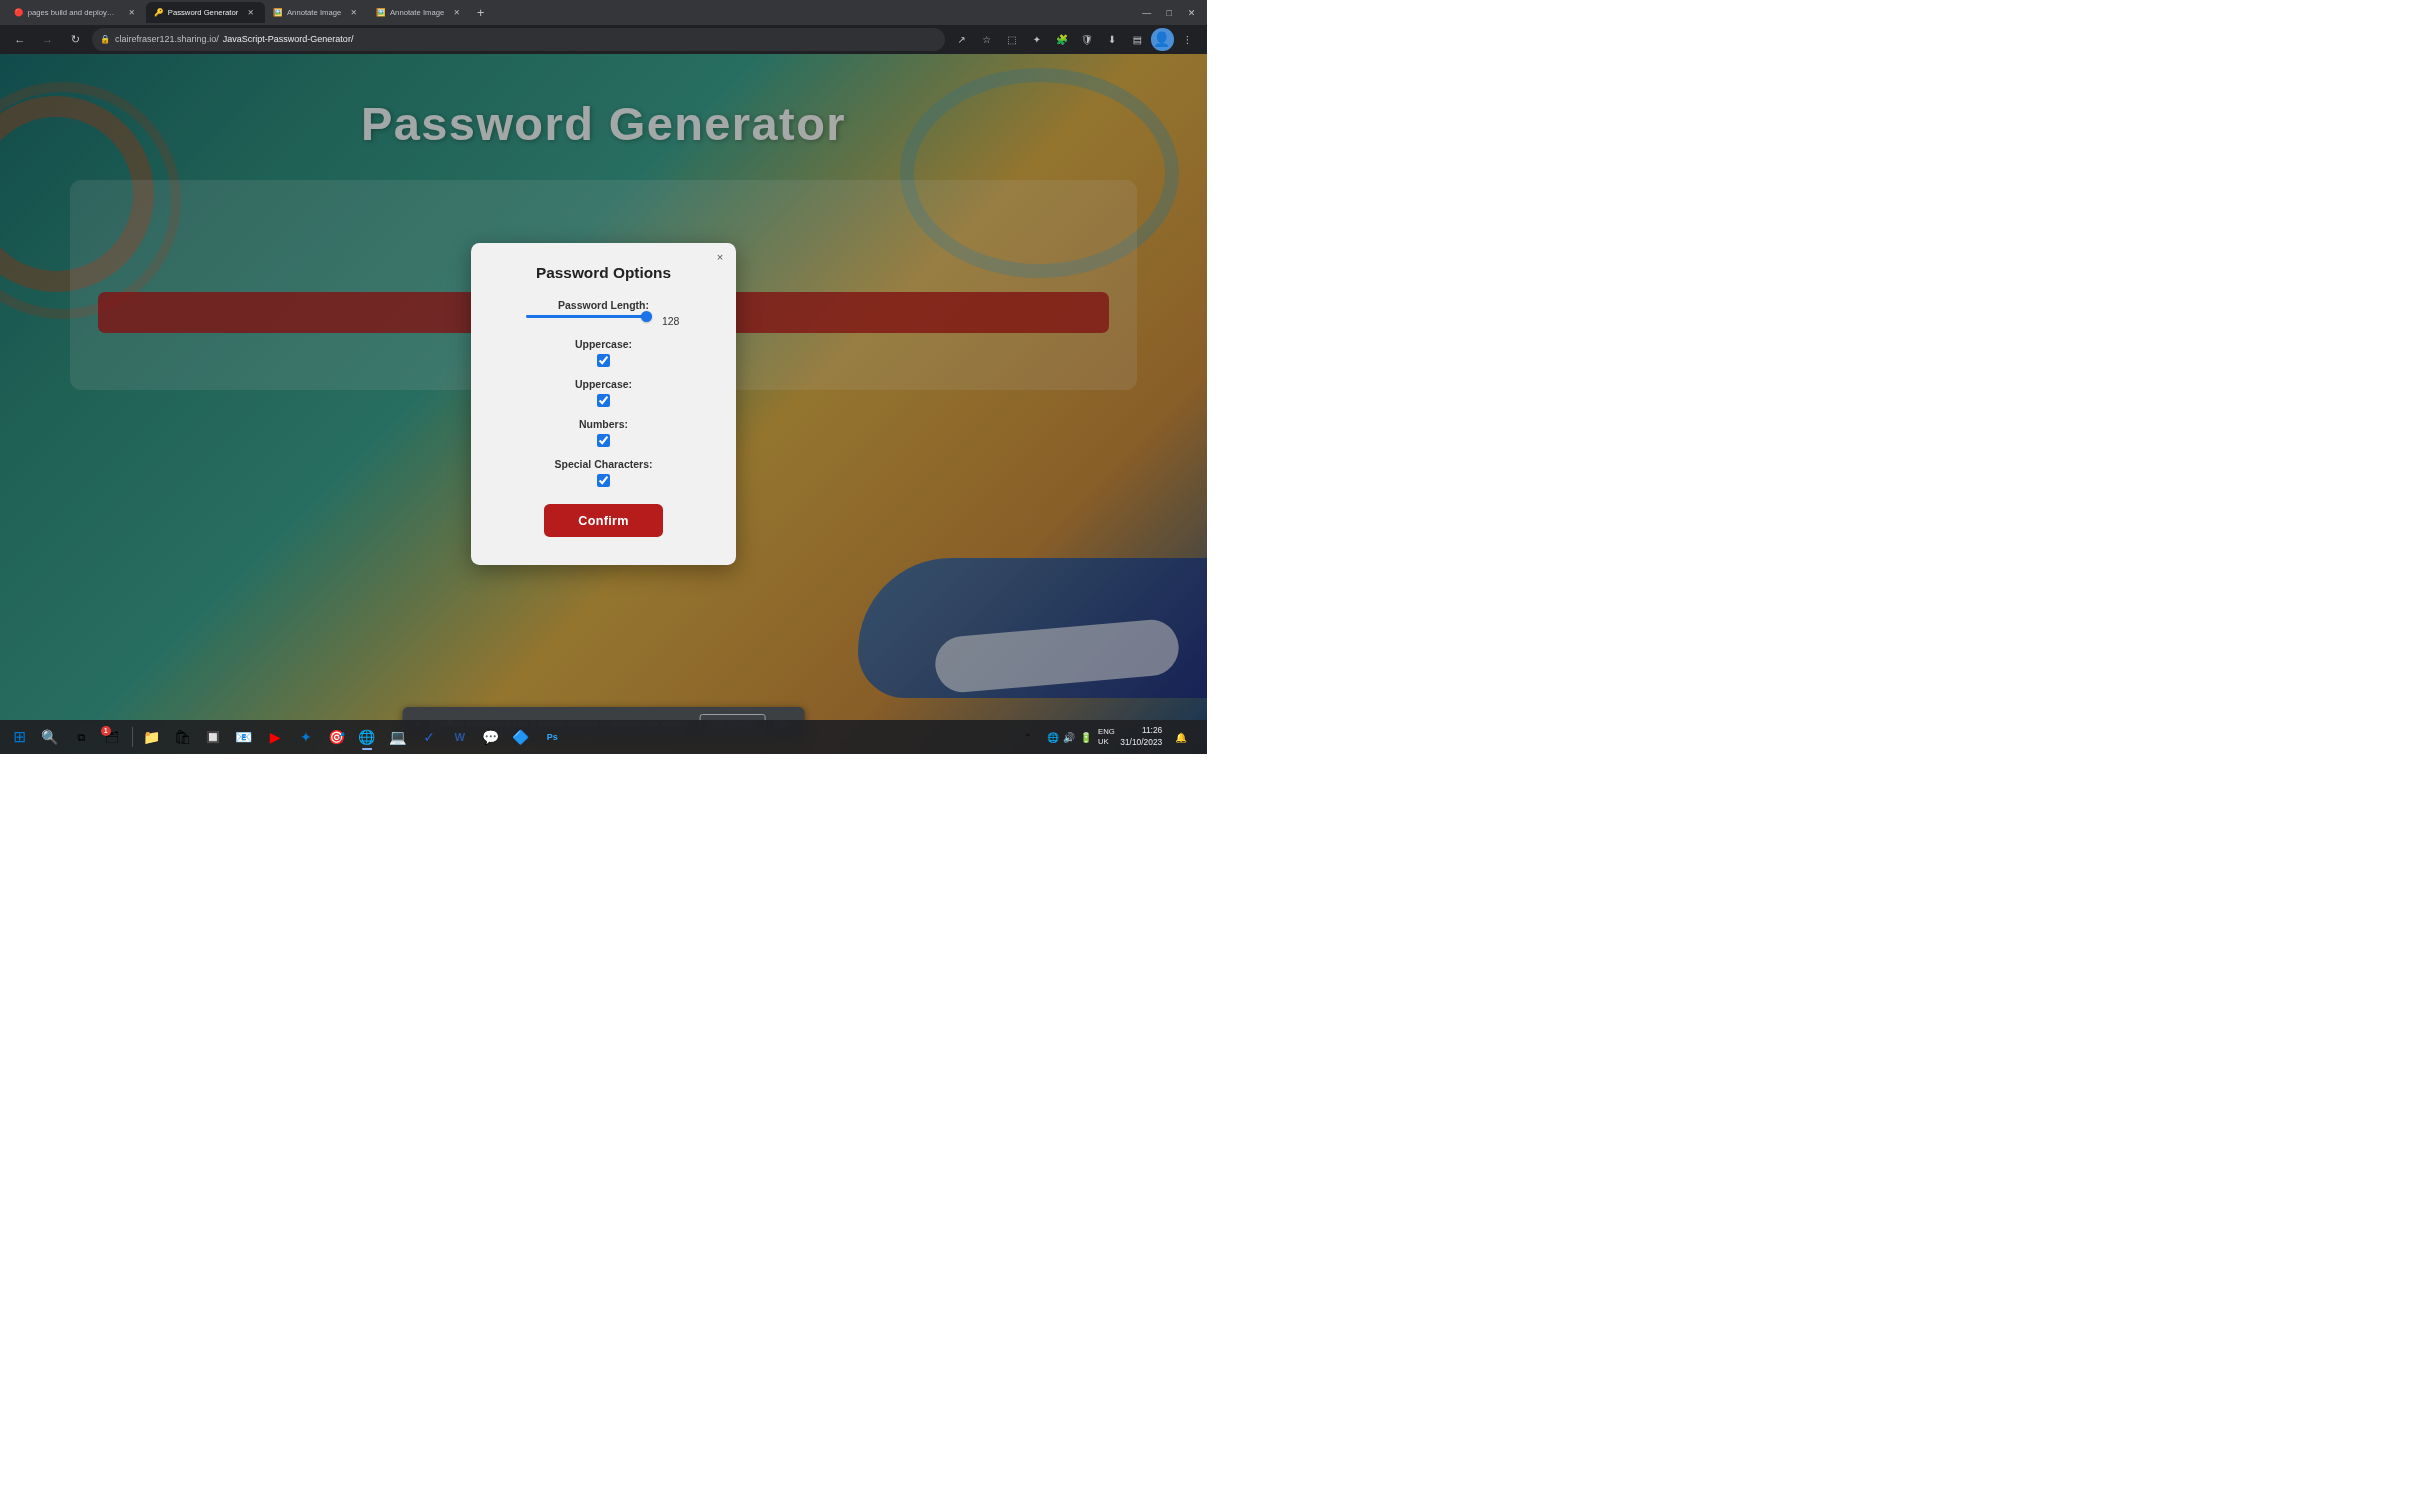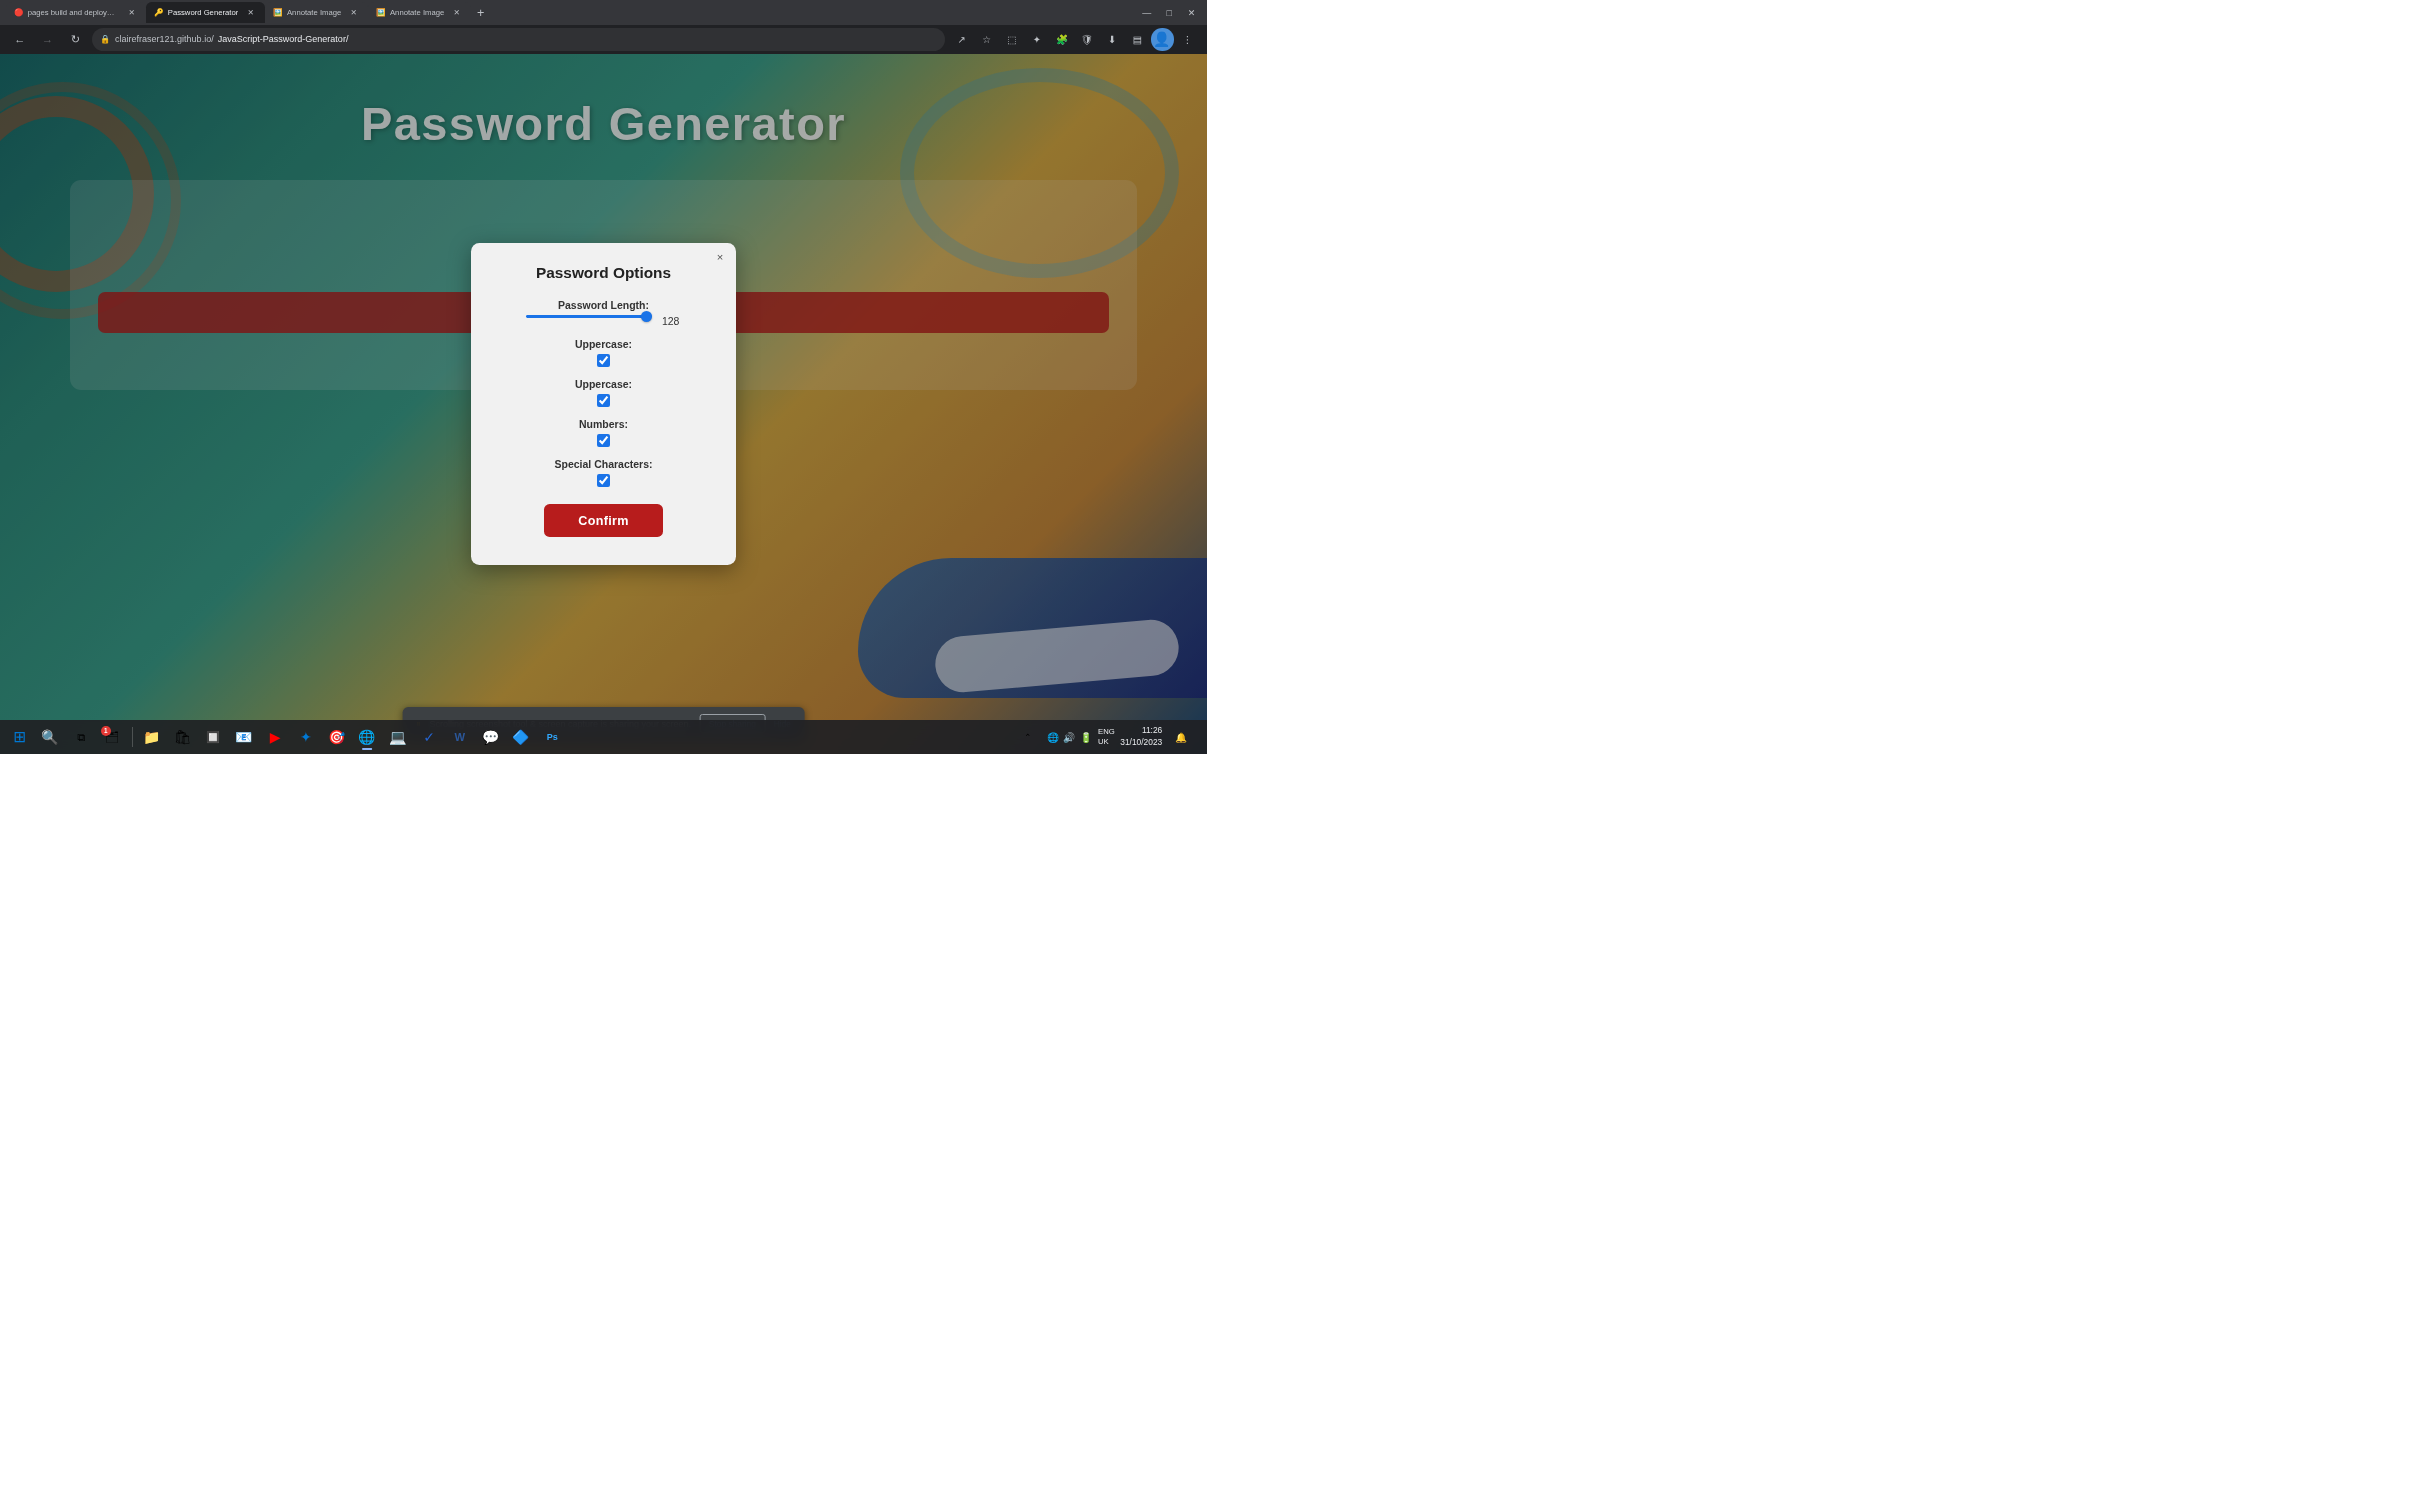--- a/index.html
+++ b/index.html
@@ -544,21 +544,21 @@
       <div class="win-btn close">✕</div>
     </div>
   </div>
 
   <div class="address-bar">
     <div class="nav-btn">←</div>
     <div class="nav-btn" style="opacity:0.4;">→</div>
     <div class="nav-btn">↻</div>
     <div class="address-field">
       <span style="font-size:8.4px;">🔒</span>
-      <span class="address-text">clairefraser121.github.io/</span>
+      <span class="address-text">clairefraser121.sharing.io/</span>
         <span class="address-highlight">JavaScript-Password-Generator/</span>
     </div>
     <div class="toolbar-icons">
       <div class="toolbar-icon">↗</div>
       <div class="toolbar-icon">☆</div>
       <div class="toolbar-icon">⬚</div>
       <div class="toolbar-icon">✦</div>
       <div class="toolbar-icon">🧩</div>
       <div class="toolbar-icon">🛡</div>
       <div class="toolbar-icon">⬇</div>

